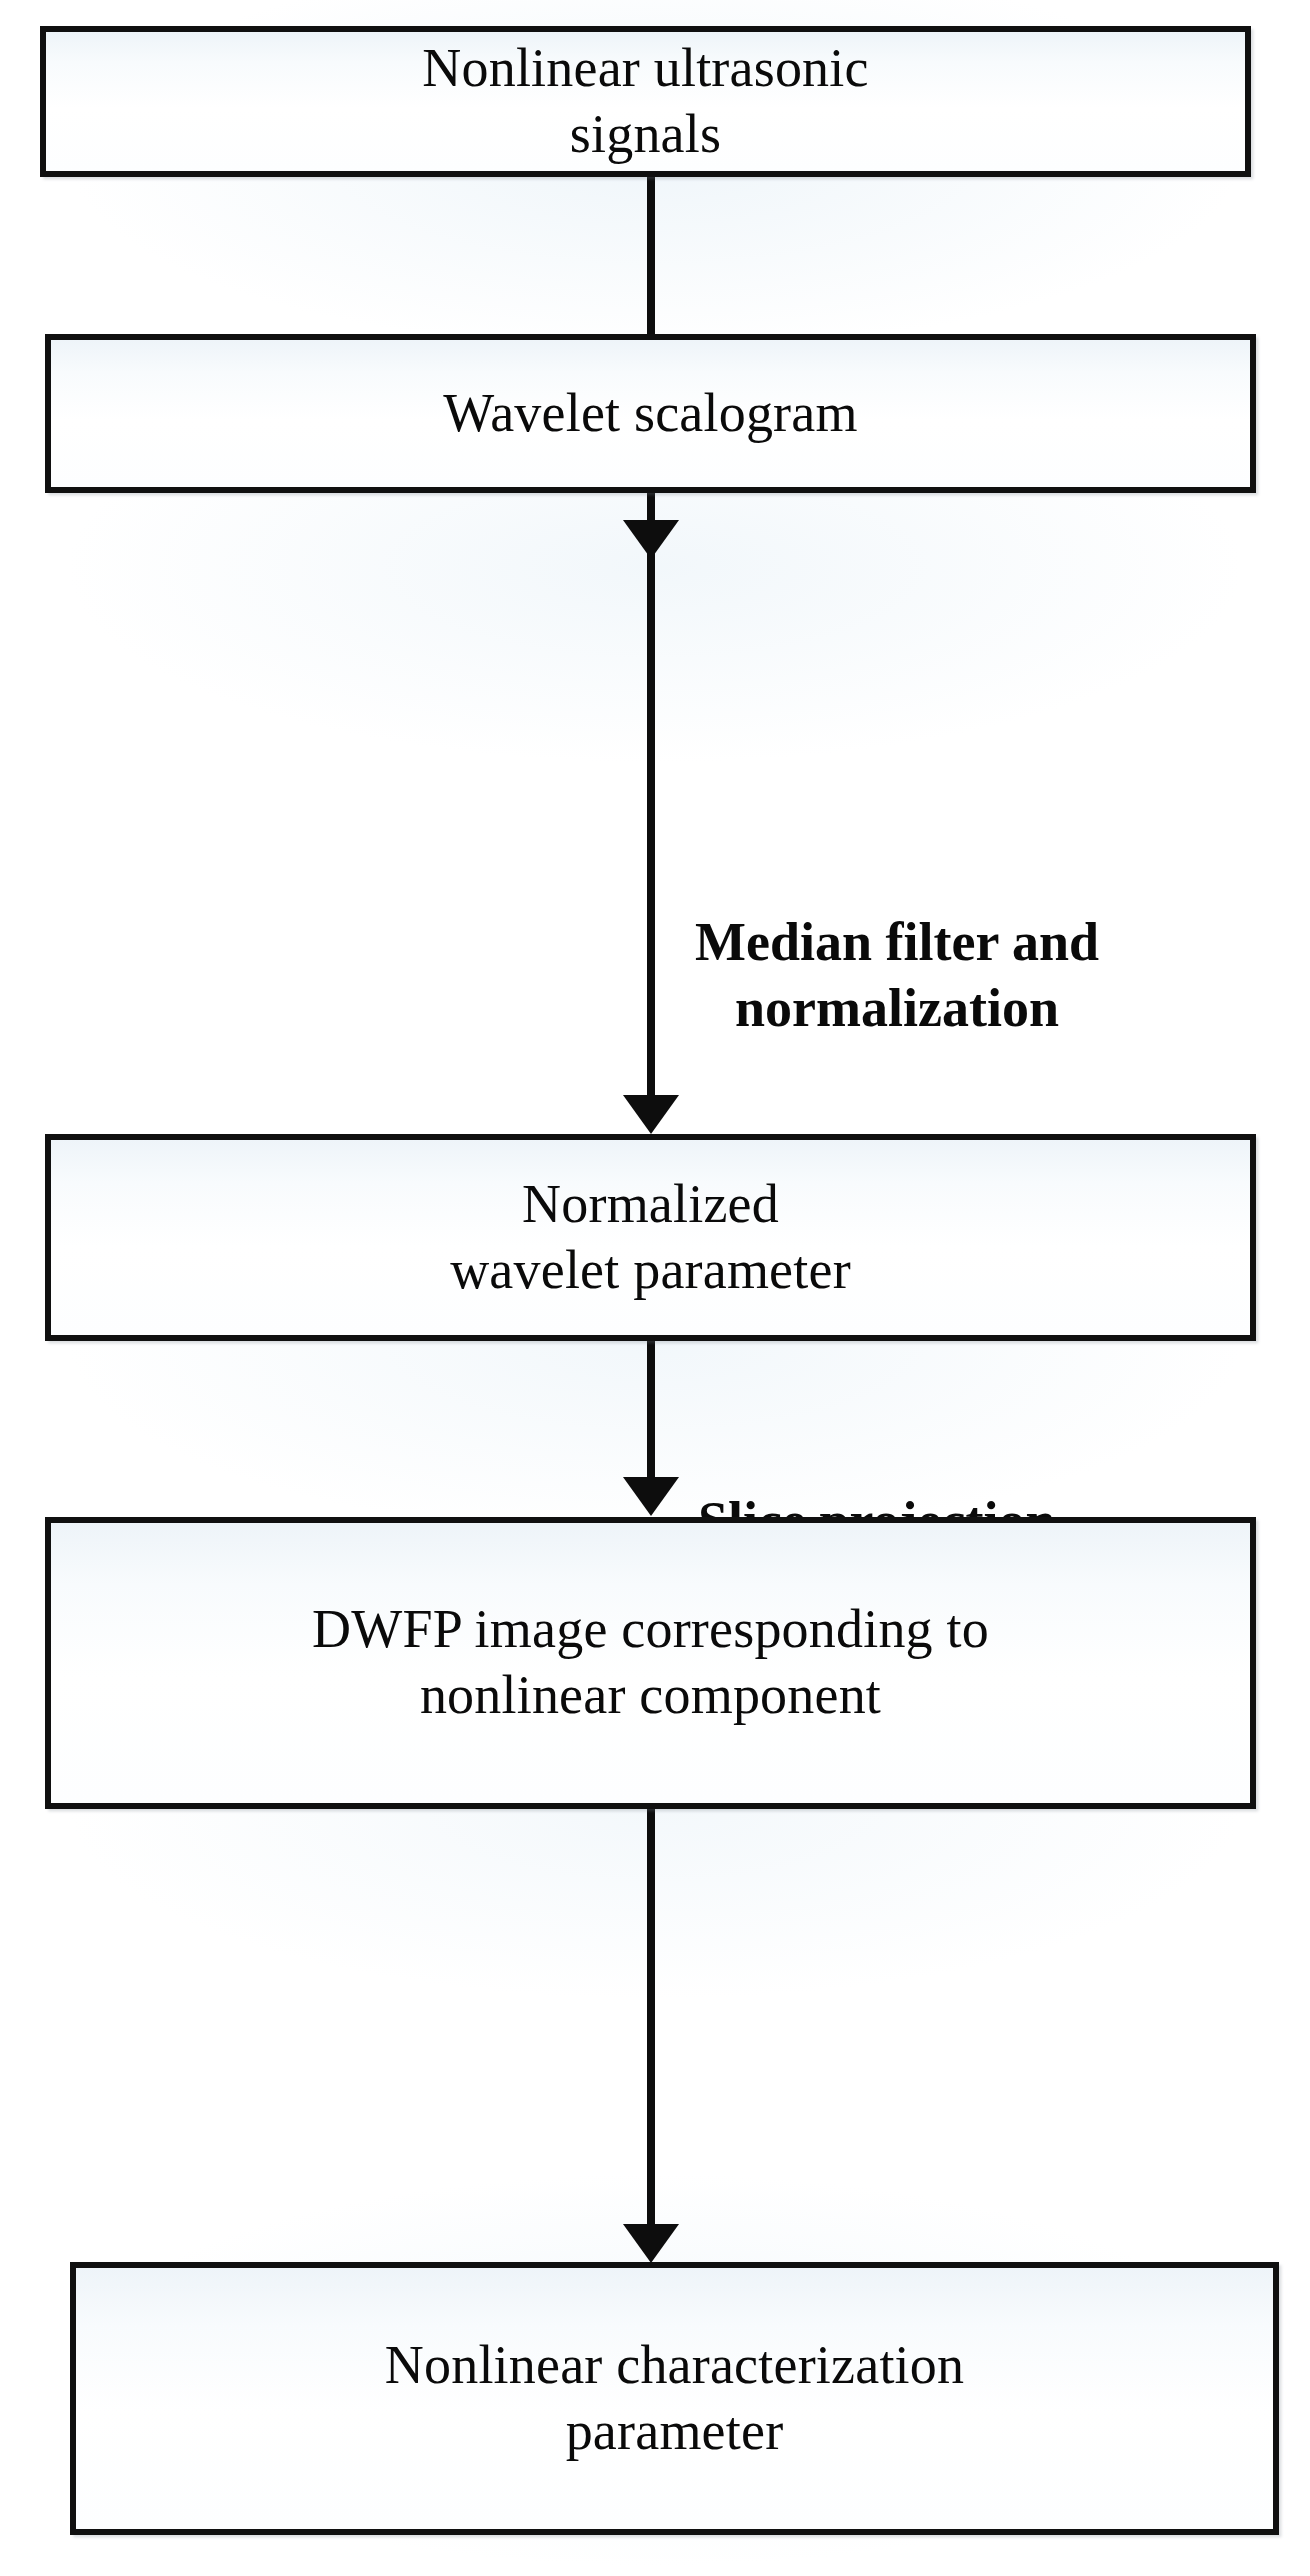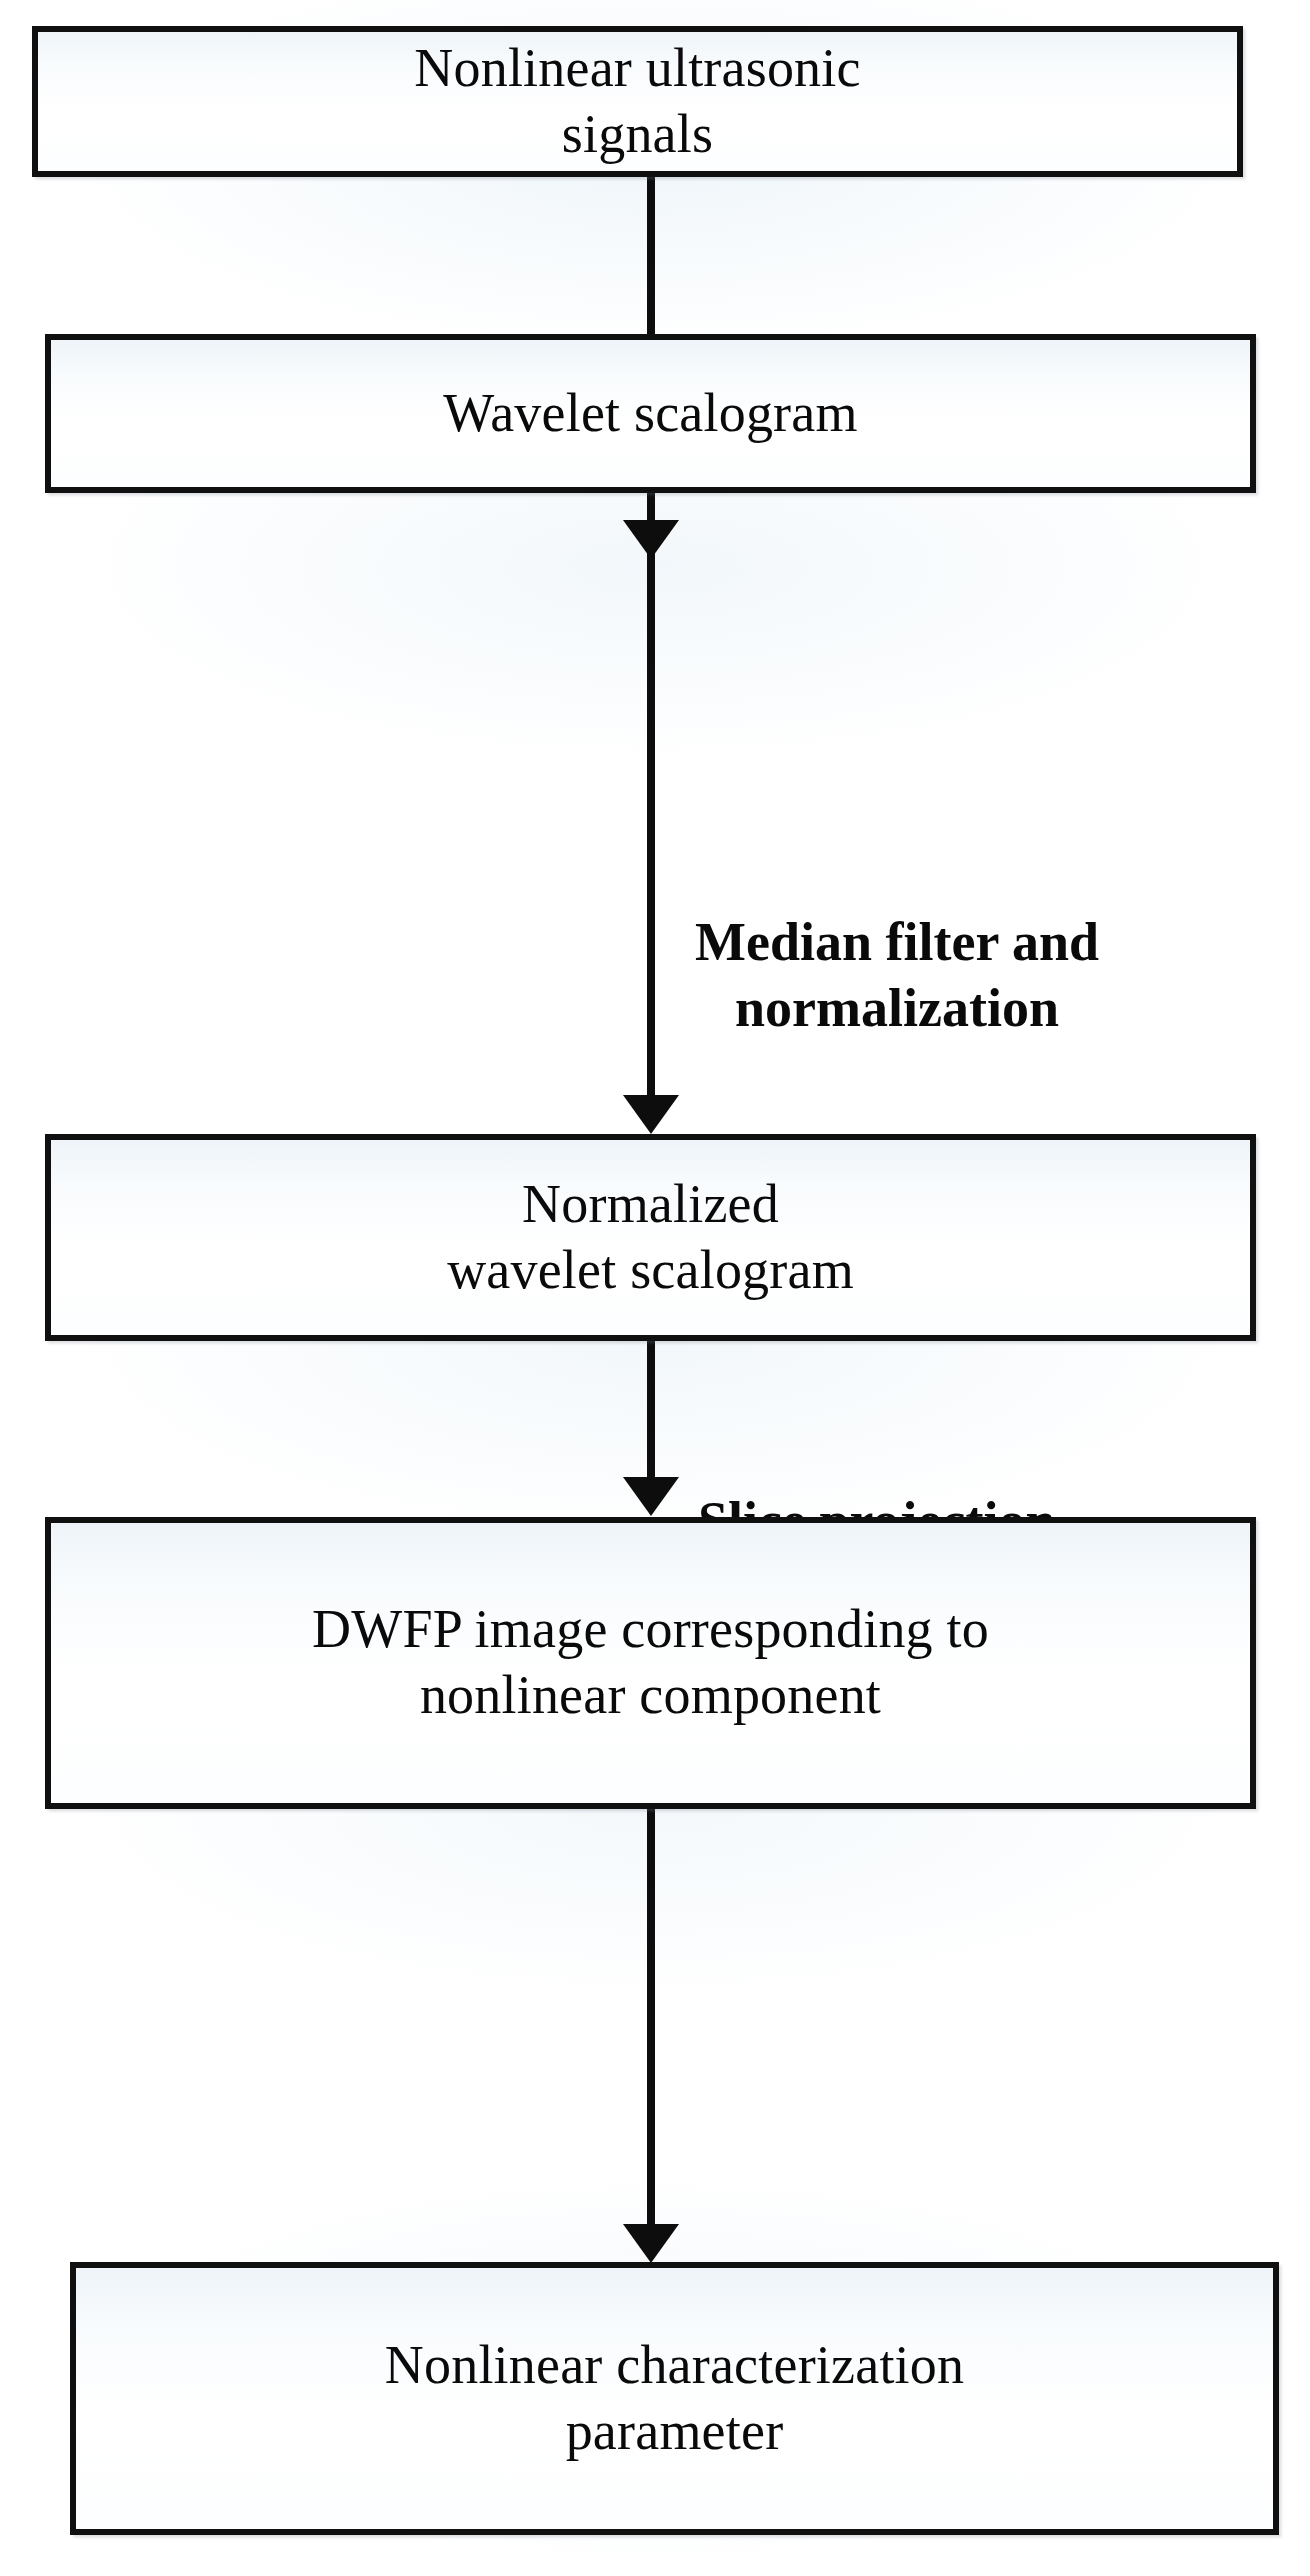--- a/index.html
+++ b/index.html
@@ -103,30 +103,30 @@
   <div class="connector" id="edge-3" style="left: 647px; top: 1755px; width: 8.4px; height: 508px;">
     <div class="conn-shaft" style="height: 469px;"></div>
     <div class="conn-head" style="left: -24px; top: 469px;"></div>
   </div>
 
   <div class="edge-label" id="edge-label-0" style="left: 700px; top: 394px;">Wave transform</div>
   <div class="edge-label" id="edge-label-1" style="left: 695px; top: 910px;">Median filter and
 normalization</div>
   <div class="edge-label" id="edge-label-2" style="left: 698px; top: 1489px;">Slice projection</div>
 
-  <div class="node" id="node-0" style="left: 32px; top: 26px; width: 1211px; height: 151px;">
+  <div class="node" id="node-0" style="left: 40px; top: 26px; width: 1211px; height: 151px;">
     <span class="node-label">Nonlinear ultrasonic
 signals</span>
   </div>
   <div class="node" id="node-1" style="left: 45px; top: 334px; width: 1211px; height: 159px;">
     <span class="node-label">Wavelet scalogram</span>
   </div>
   <div class="node" id="node-2" style="left: 45px; top: 1134px; width: 1211px; height: 207px;">
     <span class="node-label">Normalized
-wavelet scalogram</span>
+wavelet parameter</span>
   </div>
   <div class="node" id="node-3" style="left: 45px; top: 1517px; width: 1211px; height: 292px;">
     <span class="node-label">DWFP image corresponding to
 nonlinear component</span>
   </div>
   <div class="node" id="node-4" style="left: 70px; top: 2262px; width: 1209px; height: 273px;">
     <span class="node-label">Nonlinear characterization
 parameter</span>
   </div>
 </div>

